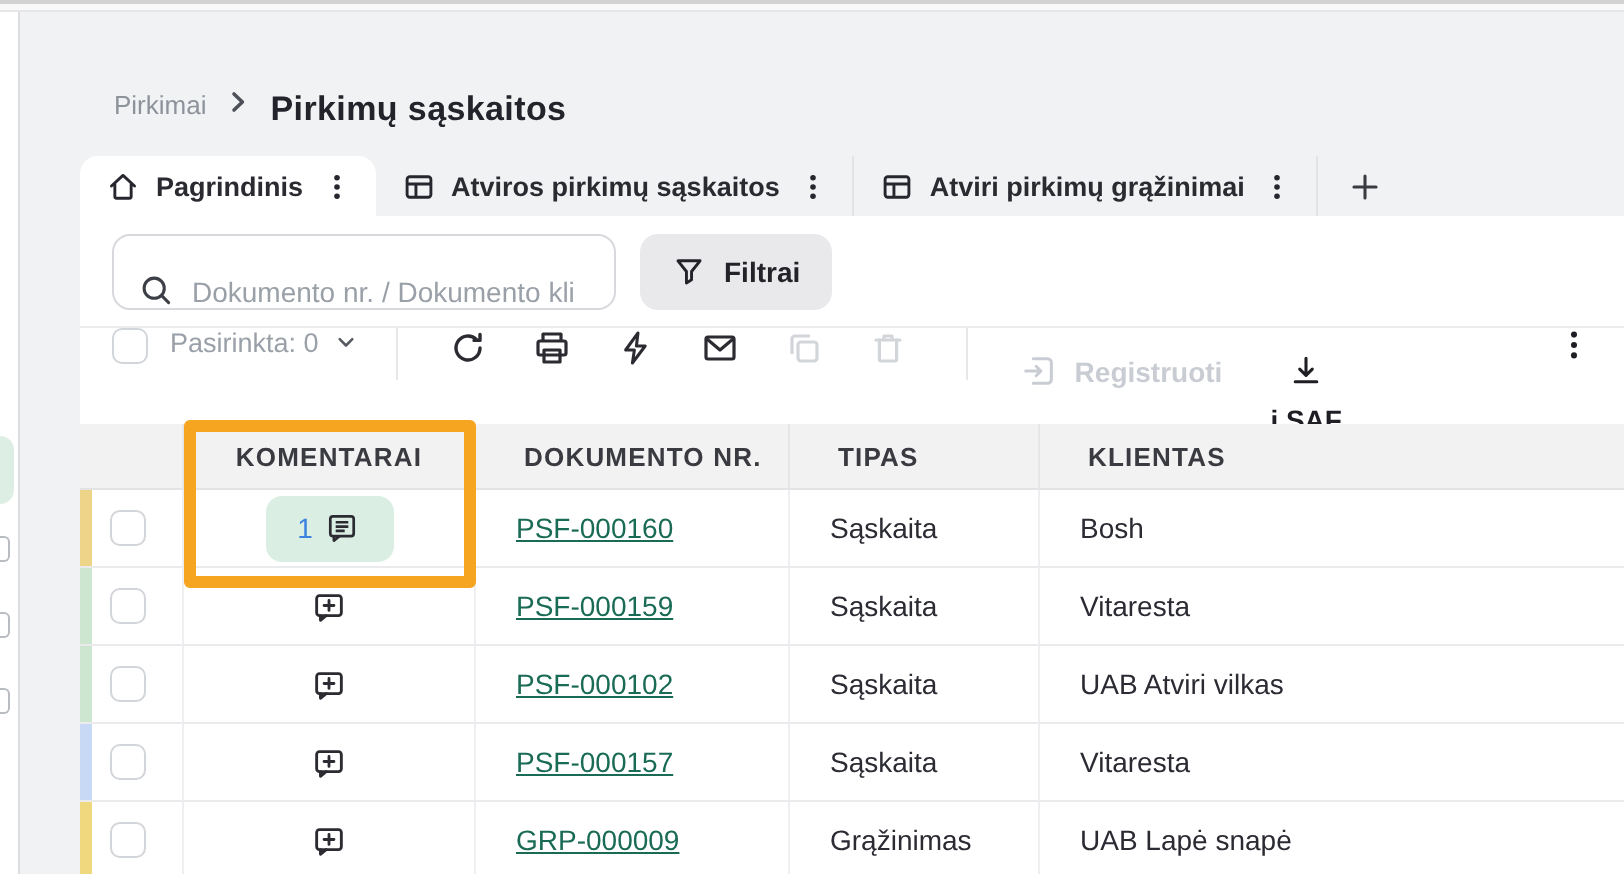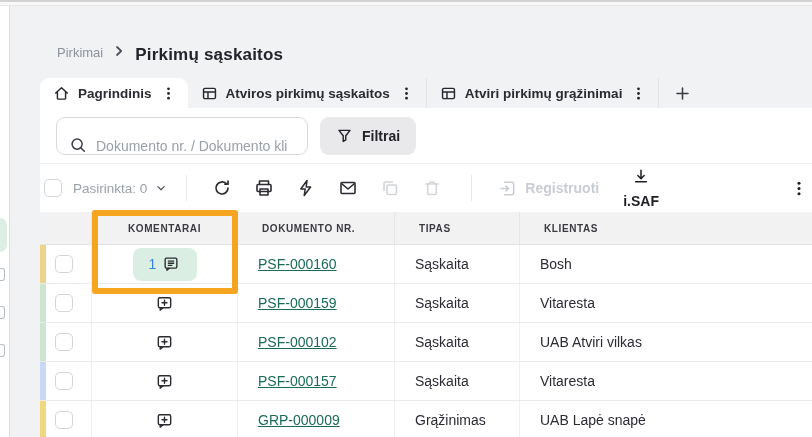--- a/index.html
+++ b/index.html
@@ -47,38 +47,38 @@
   .search-box { width:252px; height:38px; border:1px solid #d7d9dc; border-radius:9px;
     display:flex; align-items:flex-end; gap:9px; padding:0 12px; background:#fff; overflow:hidden; }
   .search-box input { border:none; outline:none; font-size:14px; color:#26262e; width:100%;
     font-family:"Liberation Sans", sans-serif; }
   .search-box input::placeholder { color:#9aa0a8; }
   .btn-filters { height:38px; padding:0 16px; background:#e9e9eb; border:none; border-radius:9px;
     display:flex; align-items:center; gap:9px; font-size:14px; font-weight:600; color:#222228;
     font-family:"Liberation Sans", sans-serif; cursor:pointer; }
 
   
-  .toolbar { height:48px; display:flex; align-items:center; padding:0 4px; }
+  .toolbar { height:48px; display:flex; align-items:flex-start; padding:0 16px; }
   .checkbox { width:18px; height:18px; border:1.5px solid #d2d5d9; border-radius:5px; background:#fff; flex:0 0 auto; }
   .sel-label { font-size:13.5px; color:#9aa0a8; margin-left:11px; }
   .sel-chevron { margin-left:7px; color:#6a6e76; }
   .vdiv { width:1px; height:26px; background:#e6e7e9; margin:0 14px 0 18px; }
   .tool-ic { background:none; border:none; padding:0; margin:0 11px; color:#2b2b31; cursor:pointer; }
   .tool-ic.disabled { color:#d2d5da; cursor:default; }
   .tool-text { background:none; border:none; display:flex; align-items:center; gap:8px;
     font-size:14px; font-weight:600; font-family:"Liberation Sans", sans-serif; margin:12px 12px; cursor:pointer; }
   .tool-text.disabled { color:#c9cdd3; cursor:default; }
   .tool-text.enabled { color:#1e1e24;flex-direction:column; }
   .toolbar-kebab { margin-left:auto; margin-right:2px; color:#1e1e24; background:none; border:none; cursor:pointer; }
 
   
   .table { position:relative; }
   .tr, .thead { display:grid; grid-template-columns:52px 146px 157px 125px 1fr; }
   .thead { height:33px; background:#f2f2f3; border-bottom:1px solid #e2e3e5; }
-  .th { display:flex; align-items:center; font-size:10px; font-weight:700; letter-spacing:.6px;
+  .th { display:flex; align-items:center; font-size:13px; font-weight:700; letter-spacing:.6px;
     color:#3a3a41; border-right:1px solid #e5e6e8; padding-left:24px; }
   .th:last-child { border-right:none; }
   .th.center { justify-content:center; padding-left:0; }
   .tr { height:39px; border-bottom:1px solid #ebebed; background:#fff; }
   .td { display:flex; align-items:center; font-size:14px; color:#2b2b33;
     border-right:1px solid #efeff1; padding-left:20px; }
   .td:last-child { border-right:none; }
   .td-check { position:relative; padding-left:15px; }
   .strip { position:absolute; left:0; top:0; width:6px; height:100%; }
   .td-comments { justify-content:center; padding-left:0; }

